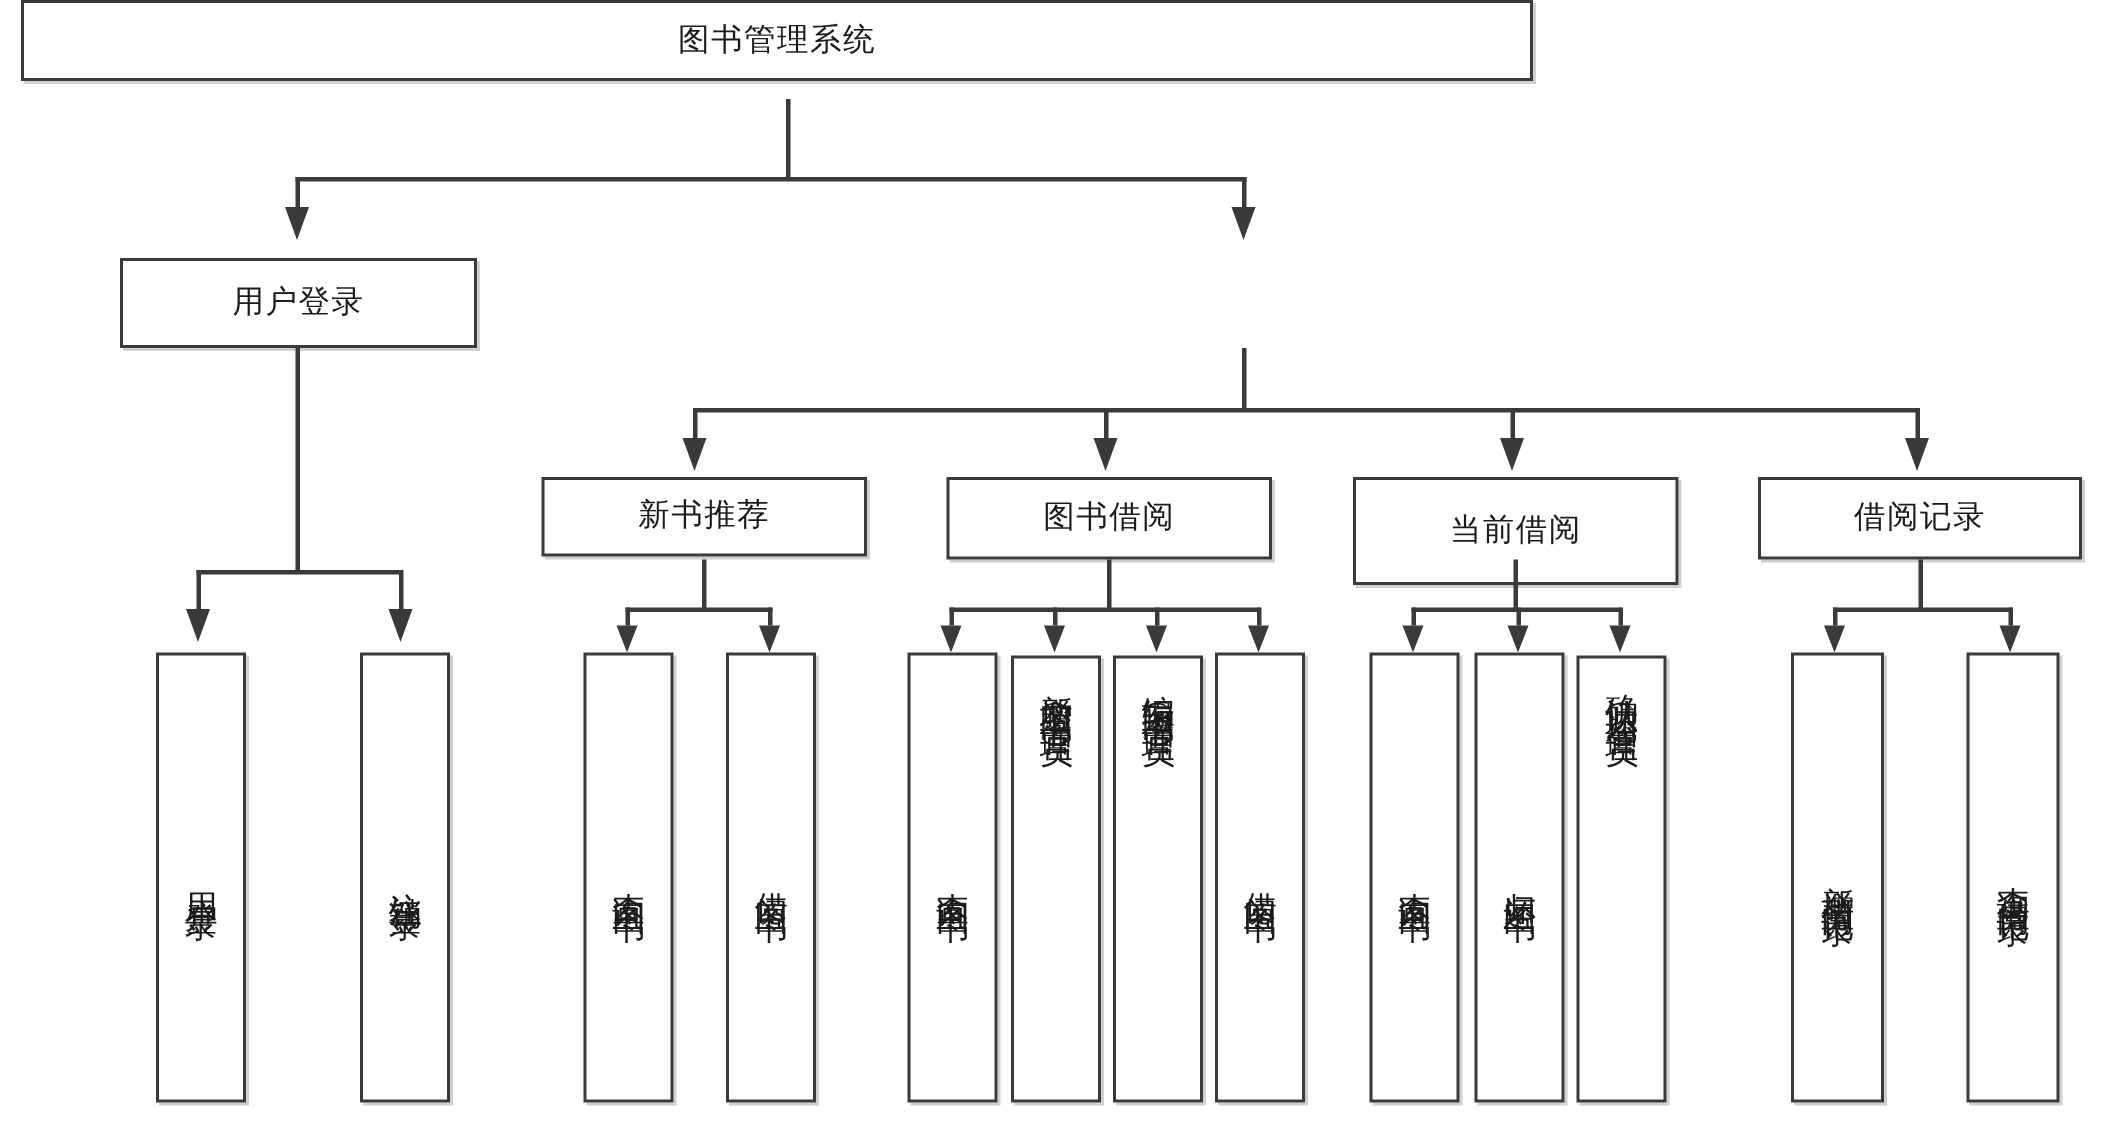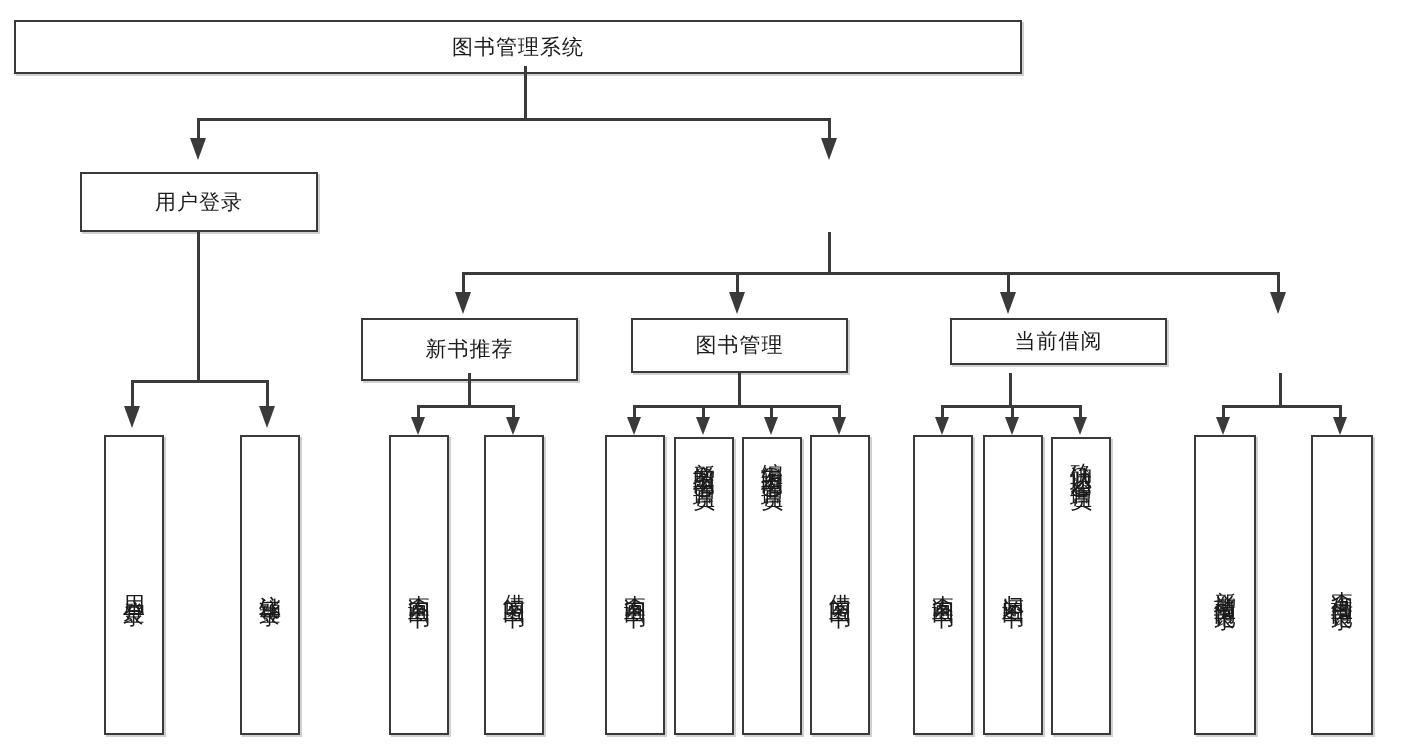--- a/index.html
+++ b/index.html
@@ -87,21 +87,21 @@
     letter-spacing: 0.5px;
     white-space: nowrap;
     font-family: "Liberation Sans", "DejaVu Sans", sans-serif;
   }
 </style>
 </head>
 <body>
 
 <div id="canvas">
 
-  <div class="node shadow" style="left:14px; top:20px; width:1008px; height:54px;">
+  <div class="node shadow" style="left:14px; top:0; width:1008px; height:54px;">
     <span class="node-label">图书管理系统</span>
   </div>
 
   <div class="vline" style="left:524px; top:66px; width:3px; height:53px;"></div>
   <div class="hline" style="left:197px; top:118px; width:634px; height:3px;"></div>
   <div class="vline" style="left:197px; top:118px; width:3px; height:22px;"></div>
   <div class="arrow" style="left:190px; top:138px;"></div>
   <div class="vline" style="left:828px; top:118px; width:3px; height:22px;"></div>
   <div class="arrow" style="left:821px; top:138px;"></div>
 
@@ -120,28 +120,31 @@
   <div class="hline" style="left:462px; top:272px; width:818px; height:3px;"></div>
   <div class="vline" style="left:462px; top:272px; width:3px; height:20px;"></div>
   <div class="arrow" style="left:455px; top:292px;"></div>
   <div class="vline" style="left:736px; top:272px; width:3px; height:20px;"></div>
   <div class="arrow" style="left:729px; top:292px;"></div>
   <div class="vline" style="left:1007px; top:272px; width:3px; height:20px;"></div>
   <div class="arrow" style="left:1000px; top:292px;"></div>
   <div class="vline" style="left:1277px; top:272px; width:3px; height:20px;"></div>
   <div class="arrow" style="left:1270px; top:292px;"></div>
 
-  <div class="node shadow" style="left:361px; top:318px; width:217px; height:63px;">
+  <div class="node shadow" style="left:361px; top:318px; width:217px; height:53px;">
     <span class="node-label">新书推荐</span>
   </div>
   <div class="node shadow" style="left:631px; top:318px; width:217px; height:55px;">
-    <span class="node-label">图书管理</span>
-  </div>
-  <div class="node shadow" style="left:902px; top:318px; width:217px; height:47px;margin-left:48px;">
+    <span class="node-label">图书借阅</span>
+  </div>
+  <div class="node shadow" style="left:902px; top:318px; width:217px; height:72px;">
     <span class="node-label">当前借阅</span>
+  </div>
+  <div class="node shadow" style="left:1172px; top:318px; width:216px; height:55px;">
+    <span class="node-label">借阅记录</span>
   </div>
 
   <div class="vline" style="left:468px; top:373px; width:3px; height:34px;"></div>
   <div class="hline" style="left:417px; top:405px; width:98px; height:3px;"></div>
   <div class="vline" style="left:417px; top:405px; width:3px; height:12px;"></div>
   <div class="arrow small" style="left:411px; top:417px;"></div>
   <div class="vline" style="left:512px; top:405px; width:3px; height:12px;"></div>
   <div class="arrow small" style="left:506px; top:417px;"></div>
 
   <div class="vline" style="left:738px; top:373px; width:3px; height:34px;"></div>

